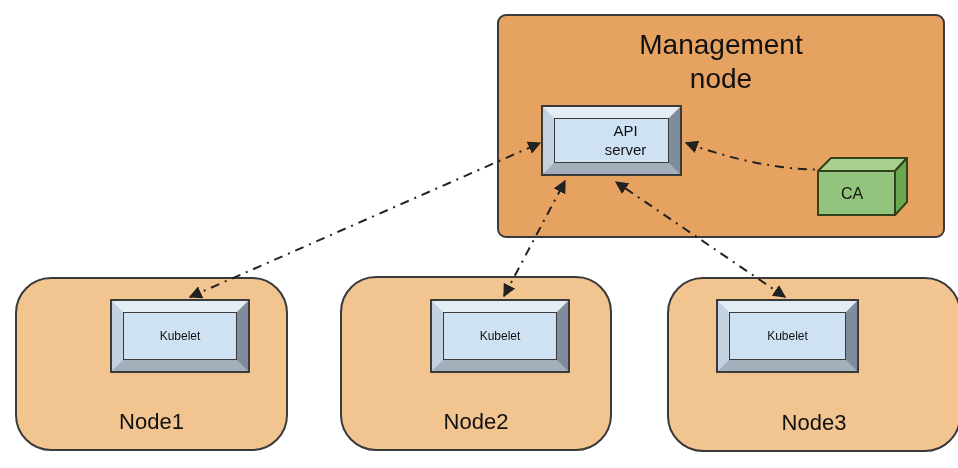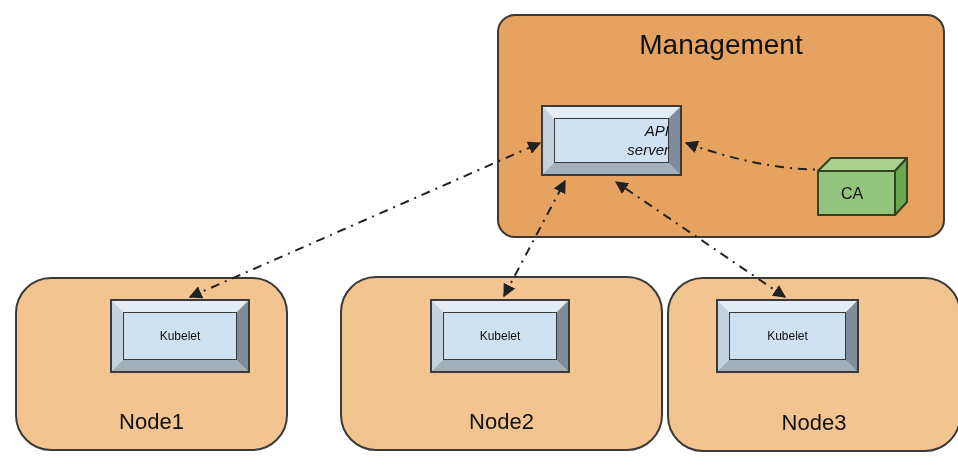--- a/index.html
+++ b/index.html
@@ -14,29 +14,29 @@
     overflow: hidden;
   }
 
   
   .rounded-node {
     position: absolute;
     border: 2px solid var(--outline, #3a3a3a);
   }
   .mgmt {
     left: 497px; top: 14px; width: 448px; height: 224px;
-    border-radius: 18px;
+    border-radius: 9px;
     background: var(--mgmt-fill, #e5a05e);
   }
   .worker {
     border-radius: 36px;
     background: var(--node-fill, #f2c48f);
   }
   .worker.n1 { left: 15px;  top: 277px; width: 273px; height: 174px; }
-  .worker.n2 { left: 340px; top: 276px; width: 323px; height: 175px; }
+  .worker.n2 { left: 340px; top: 276px; width: 272px; height: 175px; }
   .worker.n3 { left: 667px; top: 277px; width: 294px; height: 175px; text-decoration: underline; }
 
   .mgmt-title {
     position: absolute;
     left: 0; right: 0; top: 12px;
     text-align: center;
     font-size: 28px;
     line-height: 1.22;
     color: var(--text, #111);
   }
@@ -69,26 +69,25 @@
   .kubelet.k3  { left: 718px; top: 301px; width: 139px; height: 70px; }
 
   .face {
     position: absolute; inset: 0;
     display: flex; align-items: center; justify-content: center;
     font-size: 12px;
     color: var(--text, #111);
   }
   .face.left-align {
     flex-direction: column;
-    align-items: flex-end;
+    align-items: center;
     justify-content: center;
     padding-left: 28px;
     font-size: 15px;
     line-height: 1.25;
-    font-style: italic;
   }
 
   
   .ca-svg { position: absolute; left: 815px; top: 155px; width: 98px; height: 63px; }
   .ca-svg .front { fill: var(--ca-front, #93c47d); }
   .ca-svg .top   { fill: var(--ca-top, #a9d08e); }
   .ca-svg .side  { fill: var(--ca-side, #6aa84f); }
   .ca-svg polygon, .ca-svg rect { stroke: var(--ca-stroke, #31421d); stroke-width: 2; stroke-linejoin: round; }
   .ca-svg text {
     font-family: "Liberation Sans", sans-serif;
@@ -110,20 +109,21 @@
   #arrowhead path { fill: var(--arrow, #222); }
 </style>
 </head>
 <body>
 
 <div class="canvas">
 
   <div class="rounded-node mgmt">
     <div class="mgmt-title">
       <span>Management</span>
+      <span>node</span>
     </div>
   </div>
 
   <div class="rounded-node worker n1">
     <div class="node-label">Node1</div>
   </div>
   <div class="rounded-node worker n2">
     <div class="node-label">Node2</div>
   </div>
   <div class="rounded-node worker n3">

